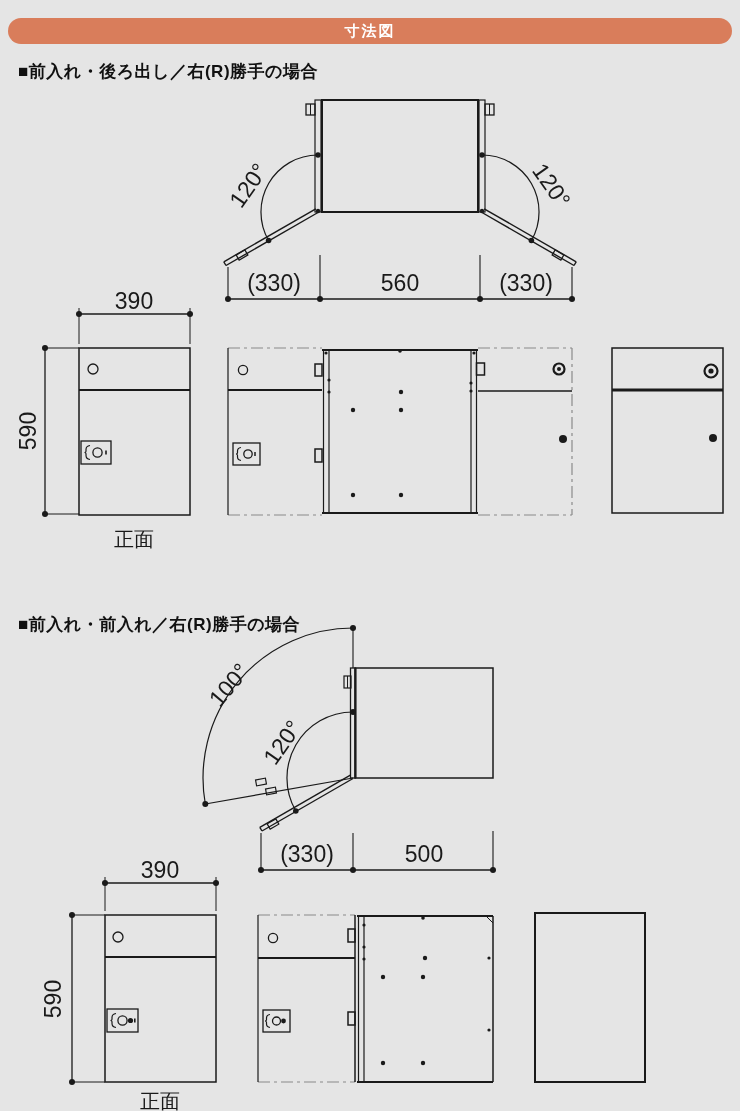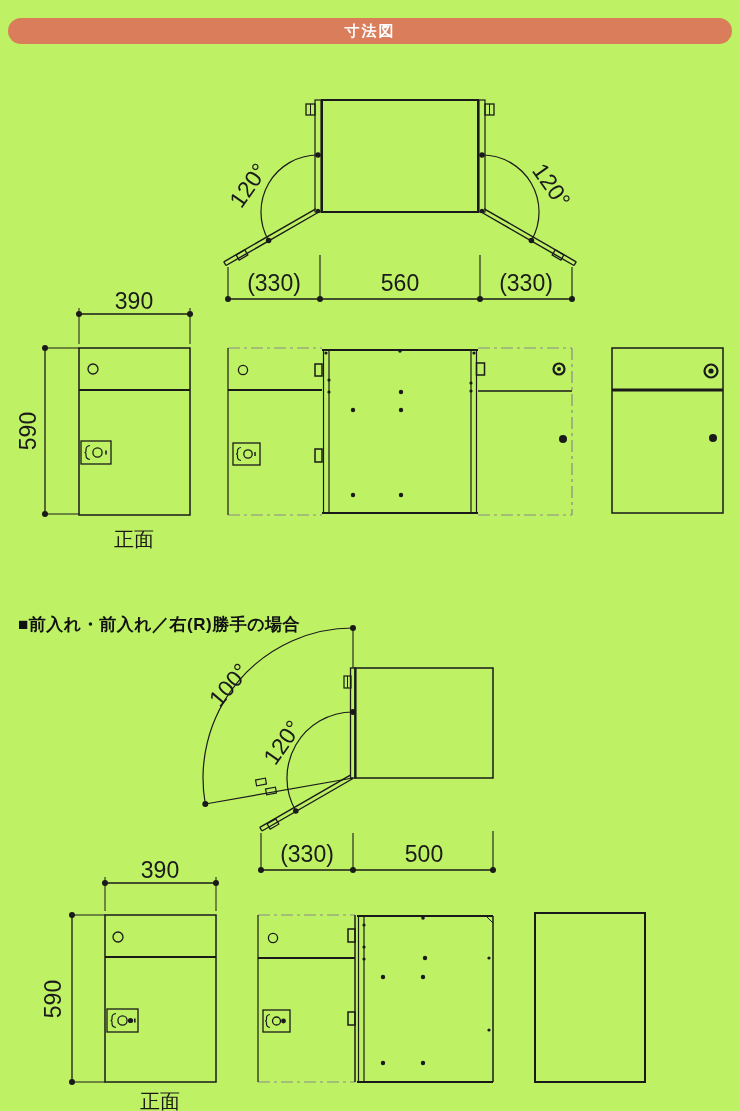--- a/index.html
+++ b/index.html
@@ -1,17 +1,17 @@
 <!DOCTYPE html>
 <html><head>
 <meta charset="utf-8">
 <style>
   html,body{margin:0;padding:0;background:#ffffff;}
   .canvas{
-    position:relative;width:740px;height:1111px;background:#bef264;overflow:hidden;
+    position:relative;width:740px;height:1111px;background:#e5e5e5;overflow:hidden;
     font-family:"Liberation Sans","DejaVu Sans",sans-serif;color:#1a1a1a;
   }
   .header-pill{
     position:absolute;left:8px;top:18px;width:724px;height:26px;border-radius:13px;
     background:#d97d5b;display:flex;align-items:center;justify-content:center;
   }
   .header-pill span{color:#ffffff;font-size:15px;font-weight:bold;letter-spacing:2px;}
   .sec-title{position:absolute;left:18px;font-size:17px;font-weight:bold;color:#111;letter-spacing:0.5px;}
   .sec-title.t1{top:60px;}
   .sec-title.t2{top:613px;}
@@ -24,20 +24,21 @@
 </style>
 </head>
 <body>
 
 <div class="canvas">
 
   <div class="header-pill">
     <span>寸法図</span>
   </div>
 
+  <div class="sec-title t1">■前入れ・後ろ出し／右(R)勝手の場合</div>
   <div class="sec-title t2">■前入れ・前入れ／右(R)勝手の場合</div>
 
   <svg class="drawing" width="740" height="1111" viewBox="0 0 740 1111">
 
     <g>
 
       <rect x="322" y="100" width="156" height="112" fill="#fff" class="ln" stroke-width="2"></rect>
       <rect x="315" y="100" width="6" height="112" fill="#fff" class="ln" stroke-width="1.2"></rect>
       <rect x="479" y="100" width="6" height="112" fill="#fff" class="ln" stroke-width="1.2"></rect>
 

